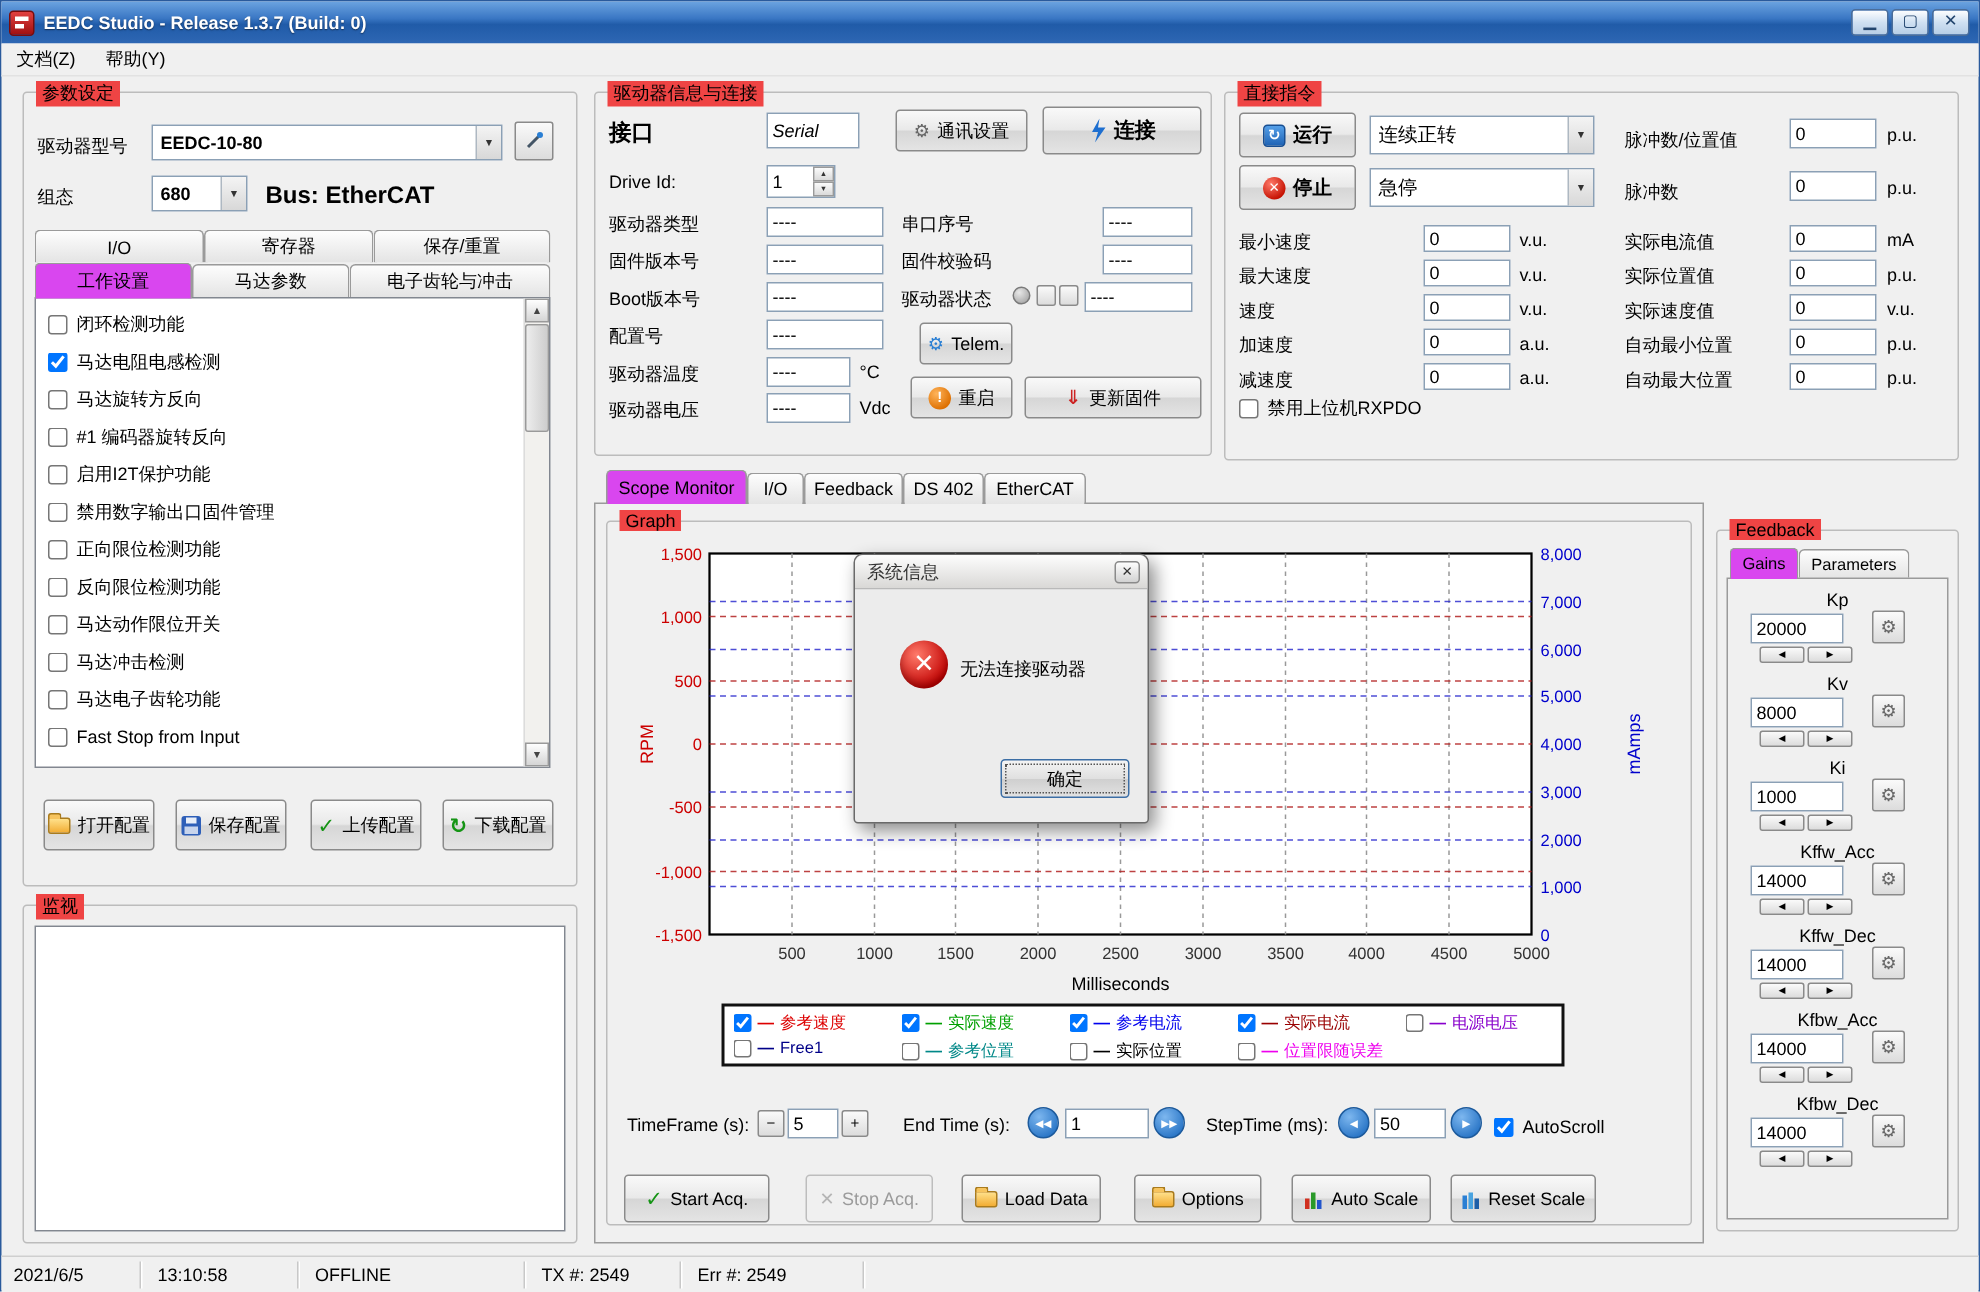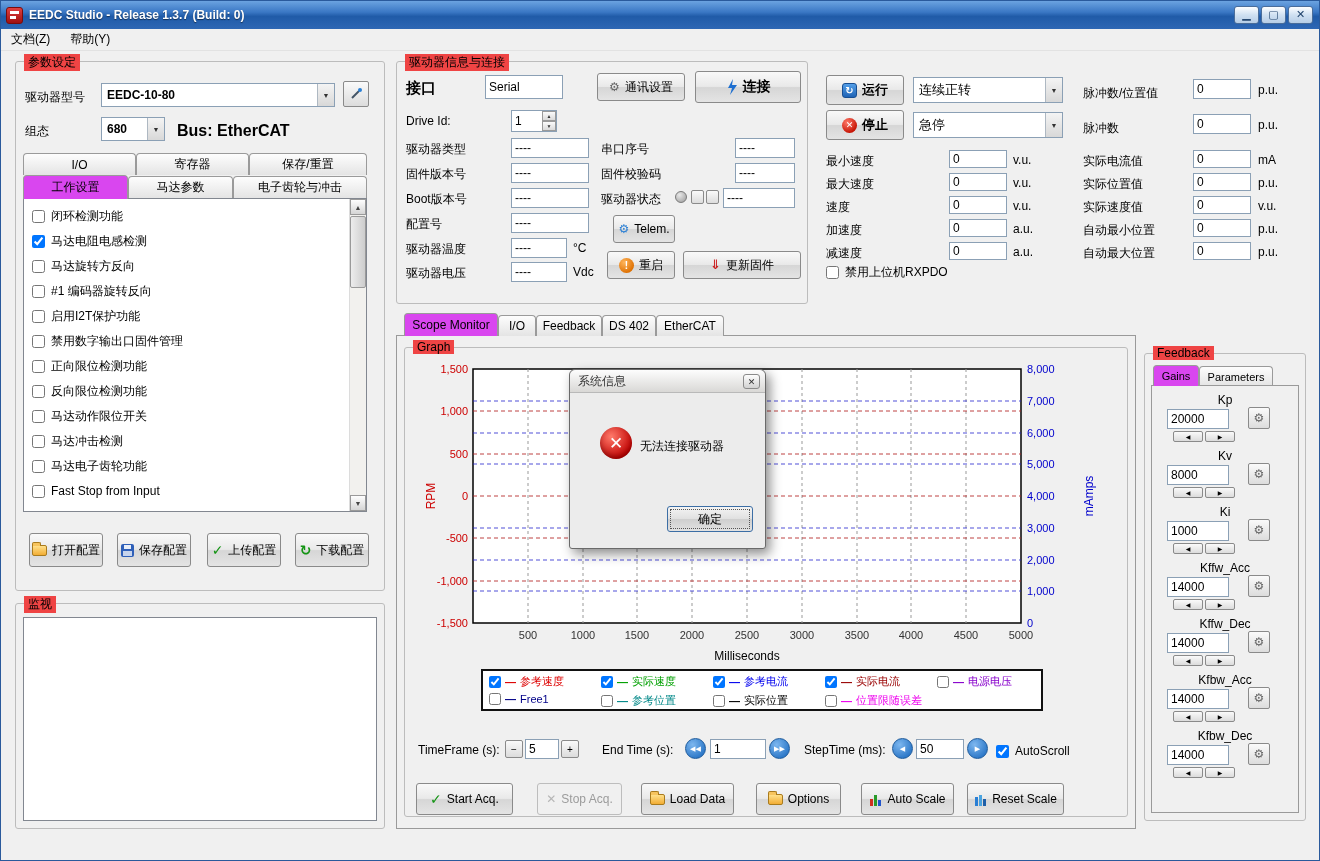--- a/index.html
+++ b/index.html
@@ -213,21 +213,21 @@
 
   <div class="group" style="left:14px;top:602px;width:370px;height:226px">
     <span class="legend">监视</span>
   </div>
   <div class="listbox" style="left:22px;top:616px;width:354px;height:204px"></div>
 
   <div class="group" style="left:395px;top:60px;width:412px;height:243px">
     <span class="legend">驱动器信息与连接</span>
   </div>
   <span class="lbl b" style="left:405px;top:78px;font-size:15px">接口</span>
-  <input class="tb" style="left: 484px; top: 74px; width: 78px; height: 24px; " value="Serial">
+  <input class="tb" style="left: 510px; top: 74px; width: 62px; height: 24px; font-style: italic;" value="Serial">
   <div class="btn" style="left:596px;top:72px;width:88px;height:28px">
       <span class="ico-gear">⚙</span>
       <span>通讯设置</span>
     </div>
   <div class="btn b" style="left:694px;top:70px;width:106px;height:32px;font-size:14px">
     <svg width="12" height="16" viewBox="0 0 12 16">
         <polygon points="7,0 2,9 6,9 4,16 11,6 6,6" fill="#1e6fd0"></polygon>
       </svg>
     <span>连接</span>
   </div>
@@ -274,20 +274,23 @@
   <span class="lbl" style="left:572px;top:264px">Vdc</span>
   <div class="btn" style="left:606px;top:250px;width:68px;height:28px">
       <span class="ico-warn">!</span>
       <span>重启</span>
     </div>
   <div class="btn" style="left:682px;top:250px;width:118px;height:28px">
       <span class="ico-dl">⇓</span>
       <span>更新固件</span>
     </div>
 
+  <div class="group" style="left:815px;top:60px;width:490px;height:246px">
+    <span class="legend">直接指令</span>
+  </div>
   <div class="btn b" style="left:825px;top:74px;width:78px;height:30px;font-size:13px">
       <span class="ico-run">↻</span>
       <span>运行</span>
     </div>
   <div class="combo" style="left:912px;top:76px;width:150px;height:26px">
     <span class="txt" style="font-size:13px">连续正转</span>
     <span class="arr">▼</span>
   </div>
   <span class="lbl" style="left:1082px;top:84px">脉冲数/位置值</span>
   <input class="tb" style="left: 1192px; top: 78px; width: 58px; height: 20px;" value="0">
@@ -612,14 +615,26 @@
       <span>系统信息</span>
       <span class="dlg-close">✕</span>
     </div>
     <span class="ico-errorx" style="left:30px;top:57px">✕</span>
     <span class="lbl" style="left:70px;top:68px">无法连接驱动器</span>
     <div class="okbtn" style="left:97px;top:136px;width:86px;height:26px">
         <span>确定</span>
       </div>
   </div>
 
+  <div class="statusbar">
+    <span class="lbl" style="left:8px;top:5px">2021/6/5</span>
+    <span class="sep" style="left:92px"></span>
+    <span class="lbl" style="left:104px;top:5px">13:10:58</span>
+    <span class="sep" style="left:197px"></span>
+    <span class="lbl" style="left:209px;top:5px">OFFLINE</span>
+    <span class="sep" style="left:348px"></span>
+    <span class="lbl" style="left:360px;top:5px">TX #: 2549</span>
+    <span class="sep" style="left:452px"></span>
+    <span class="lbl" style="left:464px;top:5px">Err #: 2549</span>
+    <span class="sep" style="left:574px"></span>
+  </div>
 
 </div>
 
 </body></html>

